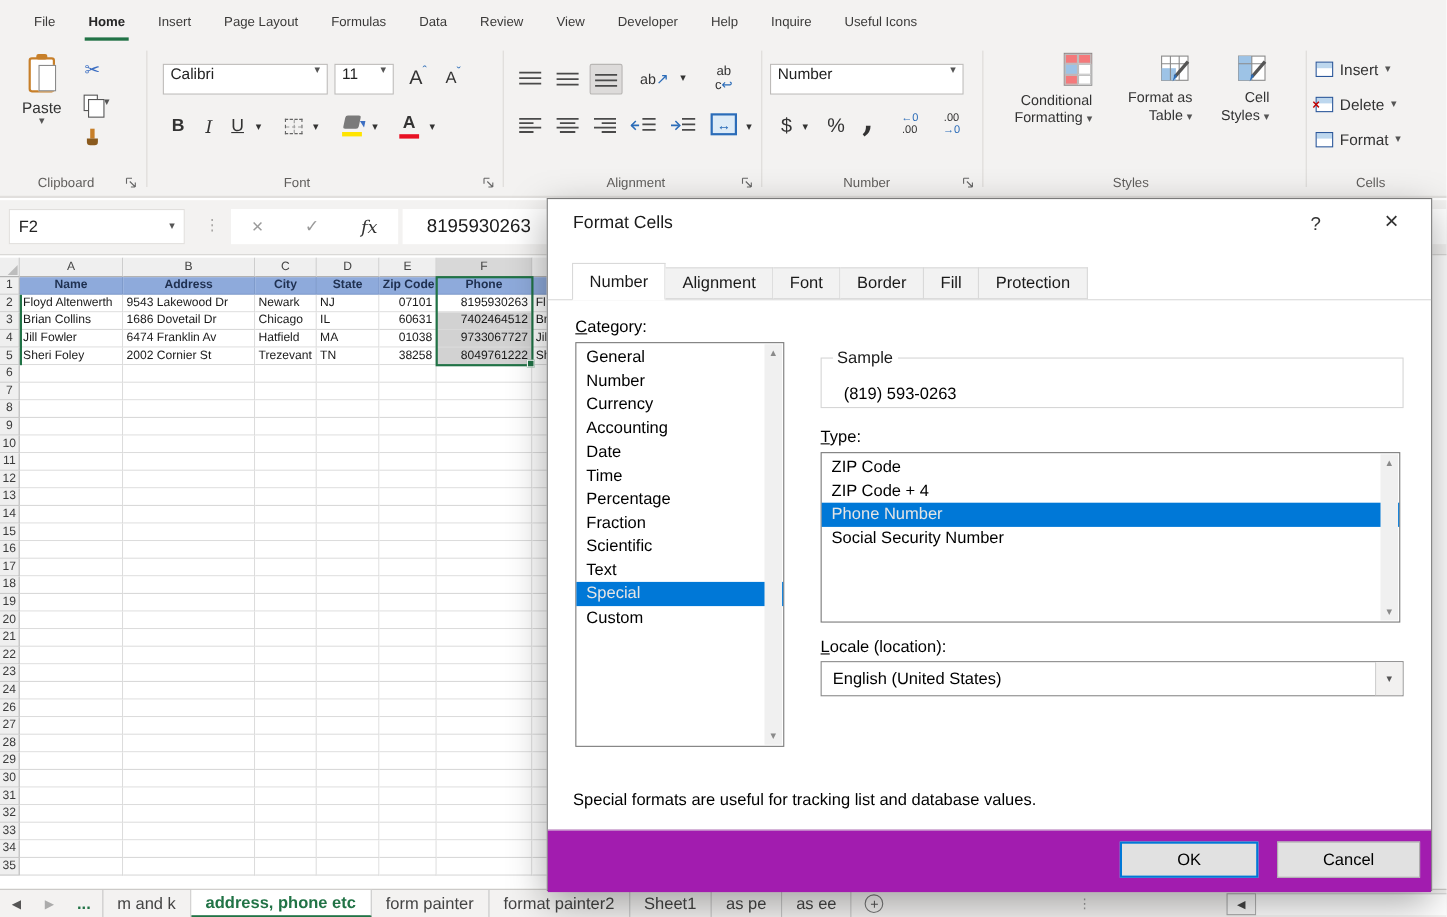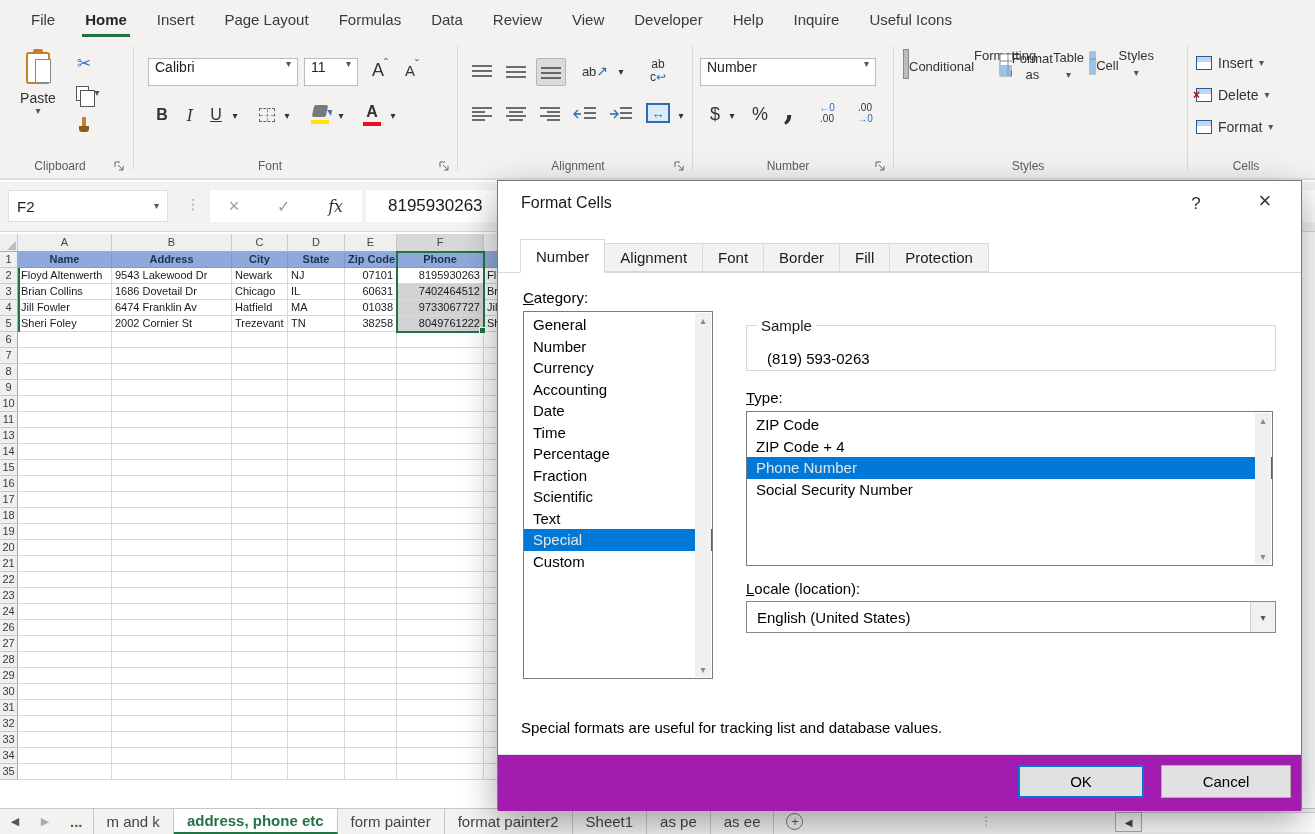--- a/index.html
+++ b/index.html
@@ -1,39 +1,39 @@
 <!DOCTYPE html>
 <html><head>
 <meta charset="utf-8">
 <style>
 *{margin:0;padding:0;box-sizing:border-box}
 html,body{width:1315px;height:834px}
 body{position:relative;overflow:hidden;font-family:"Liberation Sans",sans-serif;background:#fff;color:#252423;-webkit-font-smoothing:antialiased}
 
 
 #ribbon-tabs{position:absolute;left:0;top:0;width:100%;height:40px;background:#F3F2F1;display:flex;align-items:stretch;padding-left:16px}
-.rtab{padding:0 15px;font-size:15px;color:#3b3a39;line-height:40px;position:relative;white-space:nowrap}
+.rtab{padding:0 15px;font-size:12px;color:#3b3a39;line-height:40px;position:relative;white-space:nowrap}
 .rtab.active{font-weight:700;color:#262626}
 .rtab.active::after{content:"";position:absolute;left:12px;right:12px;bottom:3px;height:3px;background:#217346}
 
 
 #ribbon{position:absolute;left:0;top:40px;width:100%;height:140px;background:#F3F2F1;border-bottom:2px solid #E1DFDD}
 .gdiv{position:absolute;top:6px;height:124px;width:1px;background:#DCDAD8}
 .glabel{position:absolute;top:119px;font-size:12px;color:#605E5C;text-align:center;white-space:nowrap}
 .glaunch{position:absolute;top:120px;width:13px;height:13px}
 .combo{position:absolute;height:28px;background:#fff;border:1px solid #BDBBB9;display:flex;align-items:flex-start;font-size:14px;padding:0 6px;justify-content:space-between;color:#222}
 .chev{font-size:10px;color:#555;line-height:1}
 .ric{position:absolute;display:flex;align-items:center;justify-content:center;color:#333}
 .txtic{font-size:16px;color:#333}
 .bld{font-weight:700}.ita{font-style:italic}.und{text-decoration:underline}
 .lineic line{stroke:#4a4a4a;stroke-width:1.6}
 .lineic .blue{stroke:#2b6cb8}
 .selbox{background:#DDDBDA;border:1px solid #B8B6B4;border-radius:2px}
 .colorbar{position:absolute;left:2px;right:2px;bottom:0;height:4px}
-.stackbtn{position:absolute;top:8px;display:flex;flex-direction:row;align-items:center;font-size:13px;color:#333;line-height:16px;text-align:center}
+.stackbtn{position:absolute;top:8px;display:flex;flex-direction:column;align-items:flex-end;font-size:13px;color:#333;line-height:16px;text-align:center}
 .cellrow{position:absolute;left:1196px;display:flex;align-items:center;font-size:14px;color:#333;gap:6px;height:26px}
 .mini-grid{width:16px;height:14px;border:1px solid #2B579A;position:relative;background:linear-gradient(#BDD7EE,#BDD7EE) 0 0/100% 5px no-repeat,#fff}
 .cfgrid{width:26px;height:30px;display:grid;grid-template-columns:1fr 1fr;grid-template-rows:1fr 1fr 1fr;border:1px solid #8a8a8a;background:#fff}
 .cfgrid div{border:0.5px solid #bdbdbd}
 .clipboard-icon{width:24px;height:32px;border:2px solid #C77F29;border-radius:3px;position:relative;background:#fff}
 .clipboard-icon::before{content:"";position:absolute;left:5px;top:-5px;width:10px;height:5px;background:#C77F29;border-radius:2px}
 .clipboard-icon::after{content:"";position:absolute;left:7px;top:5px;width:14px;height:22px;background:#fff;border:1px solid #8a8a8a}
 .copy-icon{width:13px;height:15px;border:1px solid #555;background:#fff;position:relative}
 .copy-icon::after{content:"";position:absolute;left:3px;top:3px;width:13px;height:15px;border:1px solid #555;background:#fff}
 .brush-icon{width:14px;height:16px;position:relative}
@@ -526,20 +526,30 @@
         <div class="gcell rhdr c0">11</div>
         <div class="gcell c1"></div>
         <div class="gcell c2"></div>
         <div class="gcell c3"></div>
         <div class="gcell c4"></div>
         <div class="gcell c5 num"></div>
         <div class="gcell c6 num"></div>
         <div class="gcell c7"></div>
       </div>
       <div class="grow">
+        <div class="gcell rhdr c0">12</div>
+        <div class="gcell c1"></div>
+        <div class="gcell c2"></div>
+        <div class="gcell c3"></div>
+        <div class="gcell c4"></div>
+        <div class="gcell c5 num"></div>
+        <div class="gcell c6 num"></div>
+        <div class="gcell c7"></div>
+      </div>
+      <div class="grow">
         <div class="gcell rhdr c0">13</div>
         <div class="gcell c1"></div>
         <div class="gcell c2"></div>
         <div class="gcell c3"></div>
         <div class="gcell c4"></div>
         <div class="gcell c5 num"></div>
         <div class="gcell c6 num"></div>
         <div class="gcell c7"></div>
       </div>
       <div class="grow">

